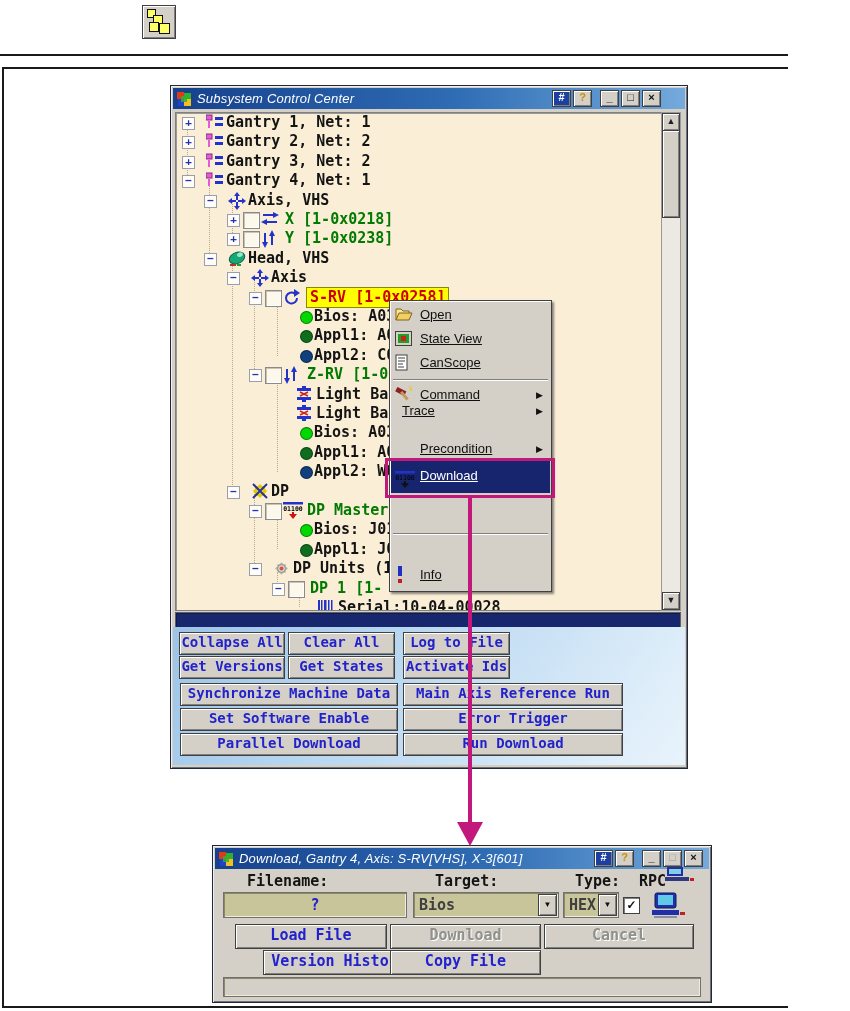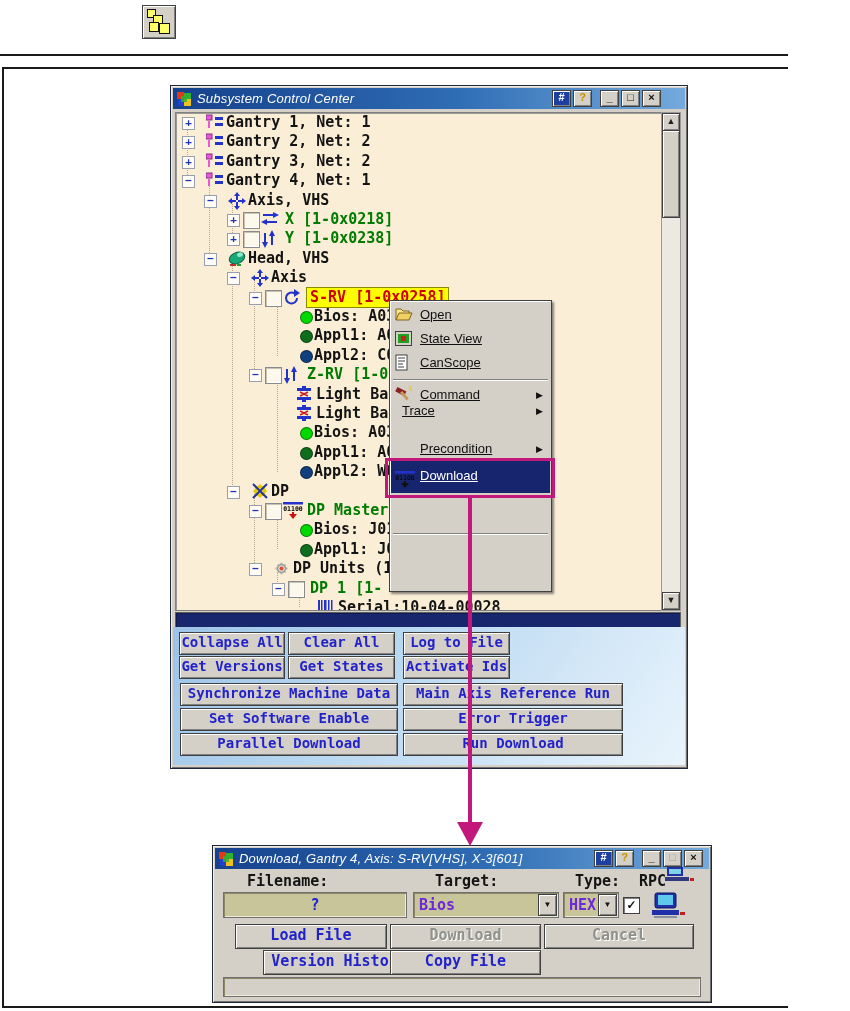--- a/index.html
+++ b/index.html
@@ -72,21 +72,21 @@
   #dl-box{position:absolute;left:385px;top:458px;width:164px;height:34px;border:3px solid #C2187B;z-index:7;}
   #dl-line{position:absolute;left:468px;top:498px;width:4px;height:326px;background:#C2187B;z-index:10;}
   #dl-head{position:absolute;left:457px;top:822px;width:0;height:0;z-index:10;
     border-left:13px solid transparent;border-right:13px solid transparent;border-top:24px solid #C2187B;}
   
   #dlg{left:212px;top:845px;width:498px;height:156px;}
   .dlabel{position:absolute;font:bold 15px/17px "DejaVu Sans Mono",monospace;color:#141414;white-space:nowrap;margin-left:20px;}
   .field{position:absolute;height:24px;background:#C9C59A;border:1px solid #707070;
     box-shadow:inset 1px 1px 0 #8c8868,inset -1px -1px 0 #efecd8;}
   .fieldtext{font:bold 15px/24px "DejaVu Sans Mono",monospace;color:#2222CC;text-align:center;display:block;}
-  .combotext{font:bold 15px/24px "DejaVu Sans Mono",monospace;color:#6d28d9;padding-left:5px;display:block;white-space:nowrap;overflow:hidden;}
+  .combotext{font:bold 15px/24px "DejaVu Sans Mono",monospace;color:#404040;padding-left:5px;display:block;white-space:nowrap;overflow:hidden;}
   .droparr{position:absolute;right:1px;top:1px;bottom:1px;width:17px;background:#D4D0C8;
     border:1px solid #404040;box-shadow:inset 1px 1px 0 #fff,inset -1px -1px 0 #808080;
     font:8px/20px "Liberation Sans",sans-serif;text-align:center;color:#101010;}
   .dbtn{position:absolute;height:23px;background:#D4D0C8;border:1px solid #404040;
     box-shadow:inset 1px 1px 0 #fff,inset -1px -1px 0 #808080;
     font:bold 15px/21px "DejaVu Sans Mono",monospace;color:#2222CC;text-align:center;white-space:nowrap;}
   .dbtn.off{color:#90908C;text-shadow:1px 1px 0 #fff;}
   #rpc-chk{position:absolute;left:410px;top:51px;width:15px;height:15px;background:#fff;
     border:1px solid #404040;box-shadow:inset 1px 1px 0 #808080;
     font:bold 12px/14px "Liberation Sans",sans-serif;text-align:center;color:#101010;}
@@ -453,20 +453,24 @@
           </svg></span><span>Command</span><span class="subarr">▶</span></div>
       <div class="mitem" style="top: 98px; padding-left: 11px;"><span>Trace</span><span class="subarr">▶</span></div>
       <div class="mitem" style="top: 120px; margin-top: 16px;"><span>Precondition</span><span class="subarr">▶</span></div>
       <div class="mitem selected" style="top: 158px; height: 34px; line-height: 34px;"><span class="micon" style="top:8px"><svg width="20" height="17">
             <rect x="0" y="0" width="20" height="2.5" fill="#2233CC"></rect>
             <text x="10" y="9" font-size="6.5" font-family="DejaVu Sans Mono, monospace" text-anchor="middle" fill="#000">01100</text>
             <rect x="9" y="10" width="2" height="4" fill="#101010"></rect>
             <polygon points="10,17 6,12 14,12" fill="#101010"></polygon>
           </svg></span><span>Download</span></div>
       <div class="msep" style="top: 232px;"></div>
+      <div class="mitem" style="top: 262px;"><span class="micon" style="top:3px"><svg width="10" height="17">
+            <rect x="3" y="0" width="4" height="10" fill="#2030C0"></rect>
+            <rect x="3" y="13" width="4" height="4" fill="#C02020"></rect>
+          </svg></span><span>Info</span></div>
     </div>
 
   <div id="dl-box"></div>
   <div id="dl-line"></div>
   <div id="dl-head"></div>
 
   <div class="win" id="dlg">
     <div class="tbar">
       <span class="wicon"><svg width="16" height="16">
             <rect x="1" y="1" width="7" height="7" fill="#E03818"></rect>

